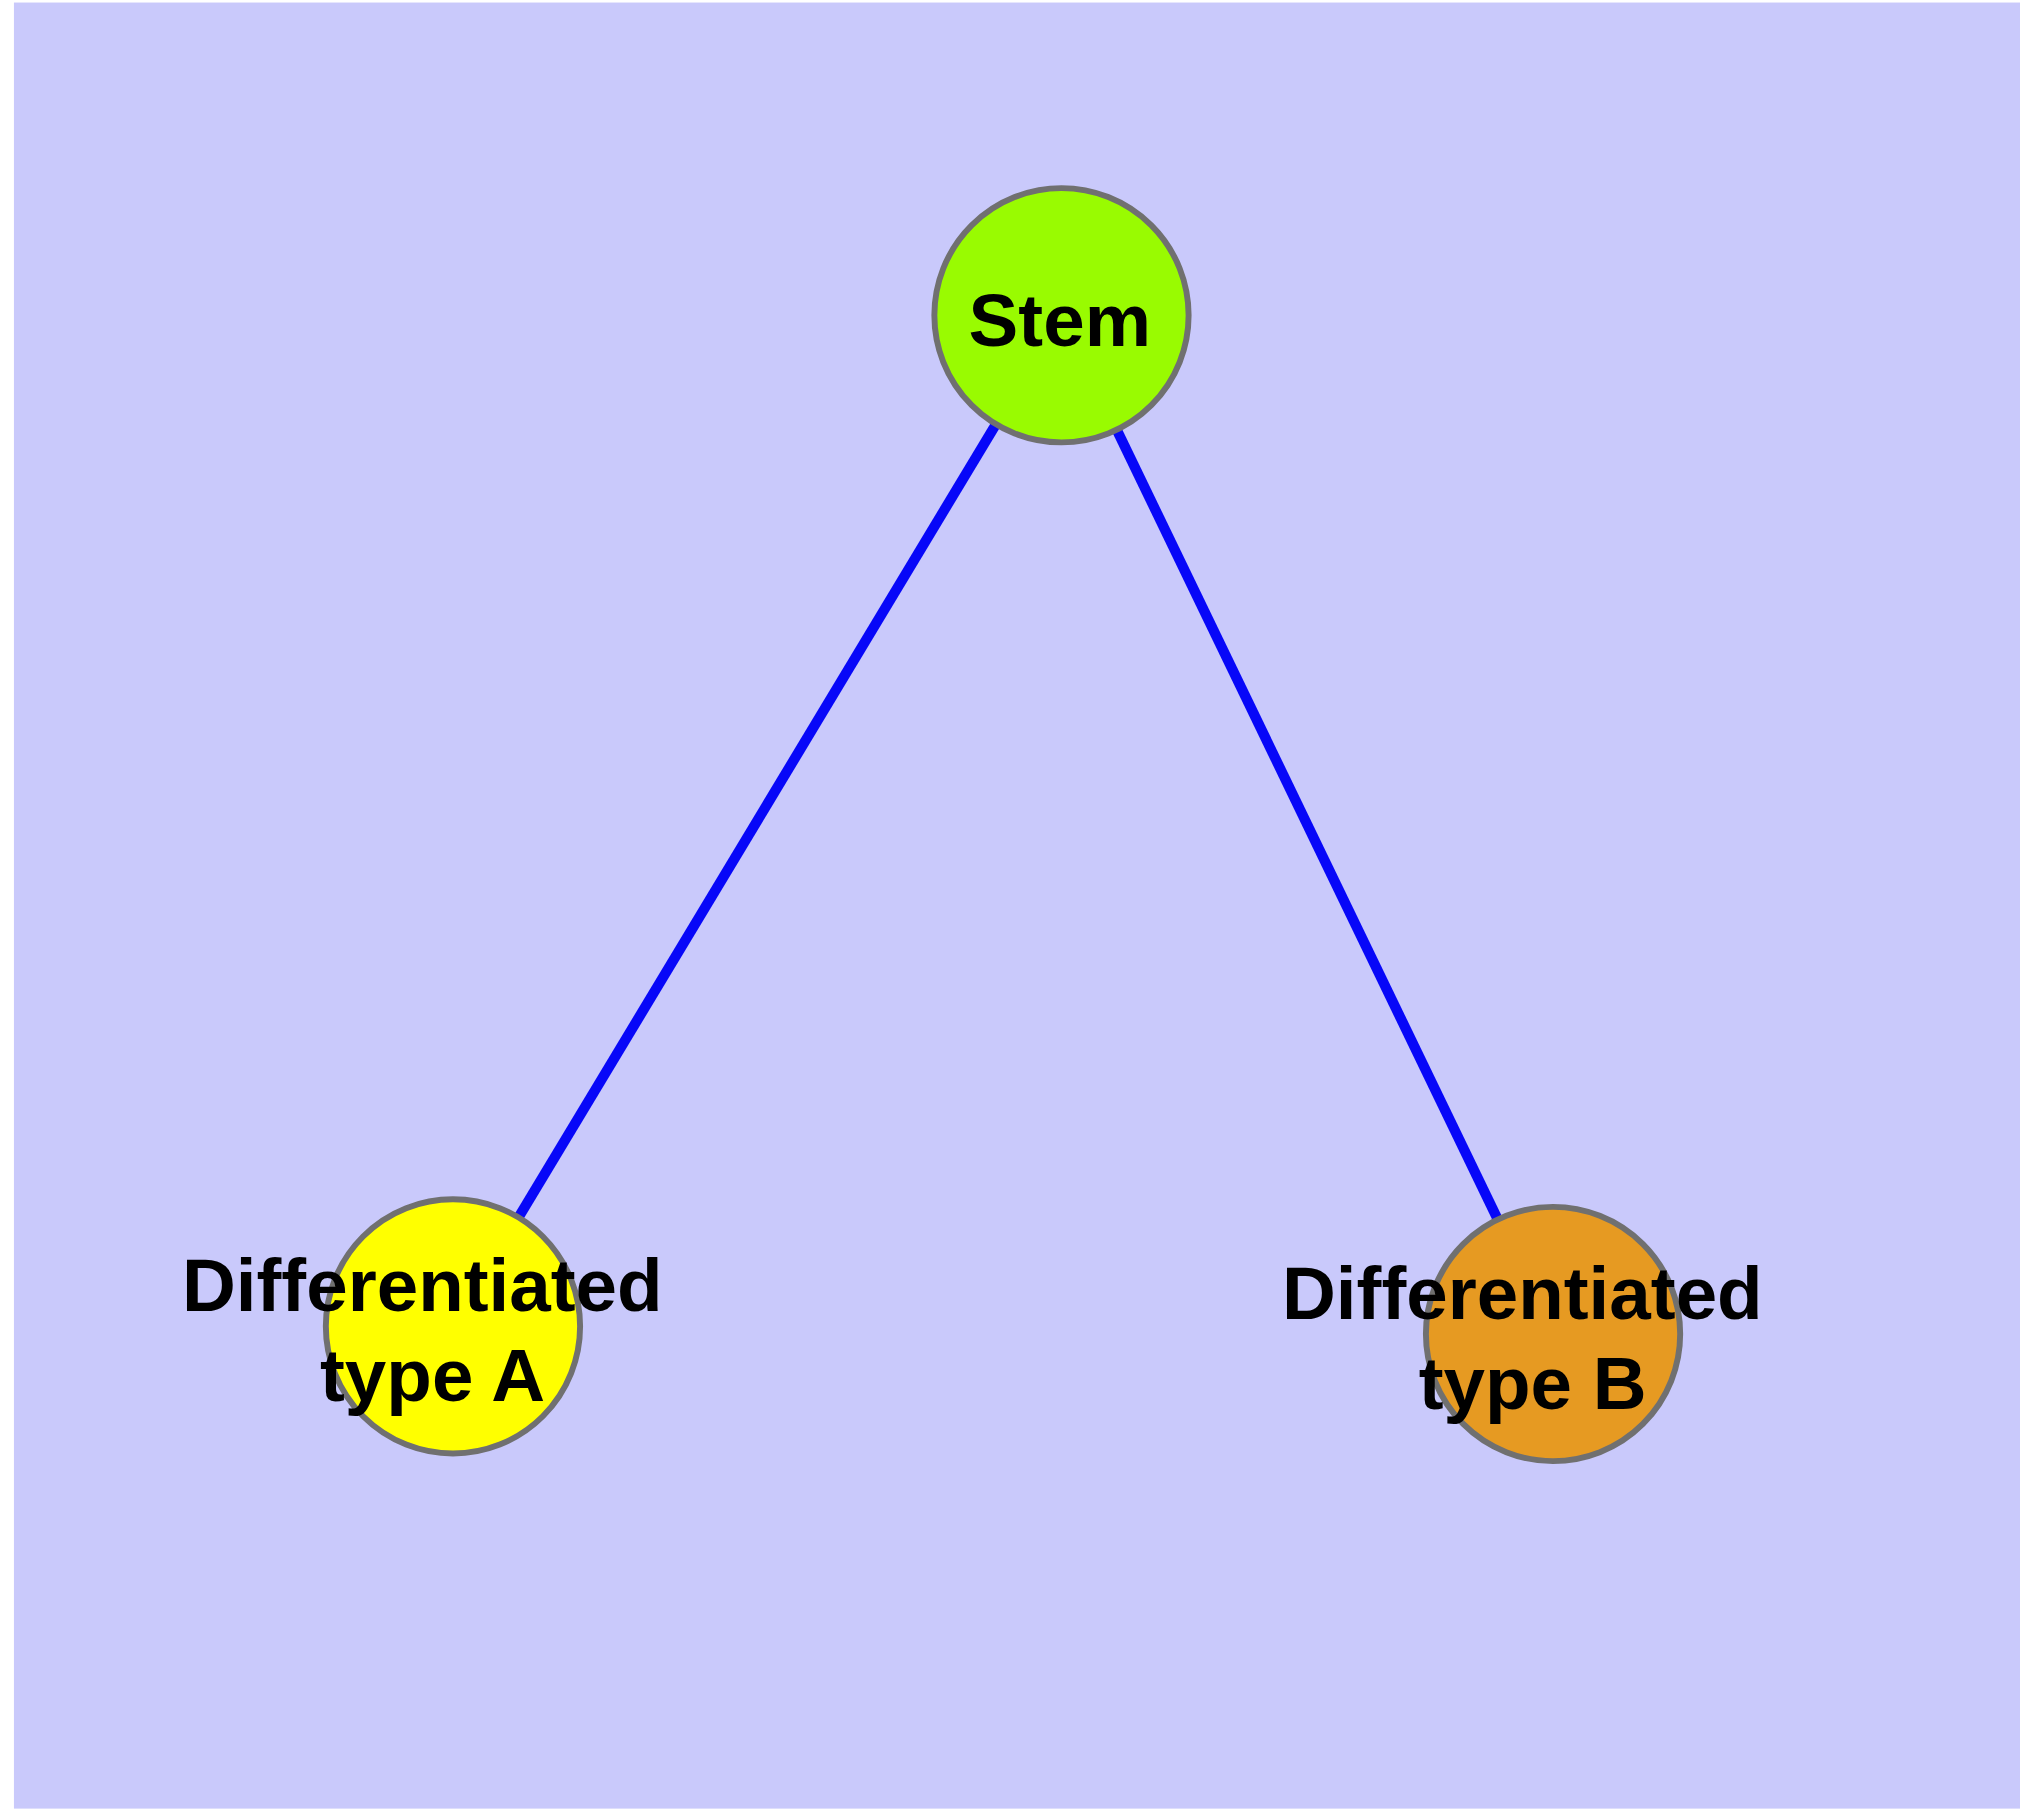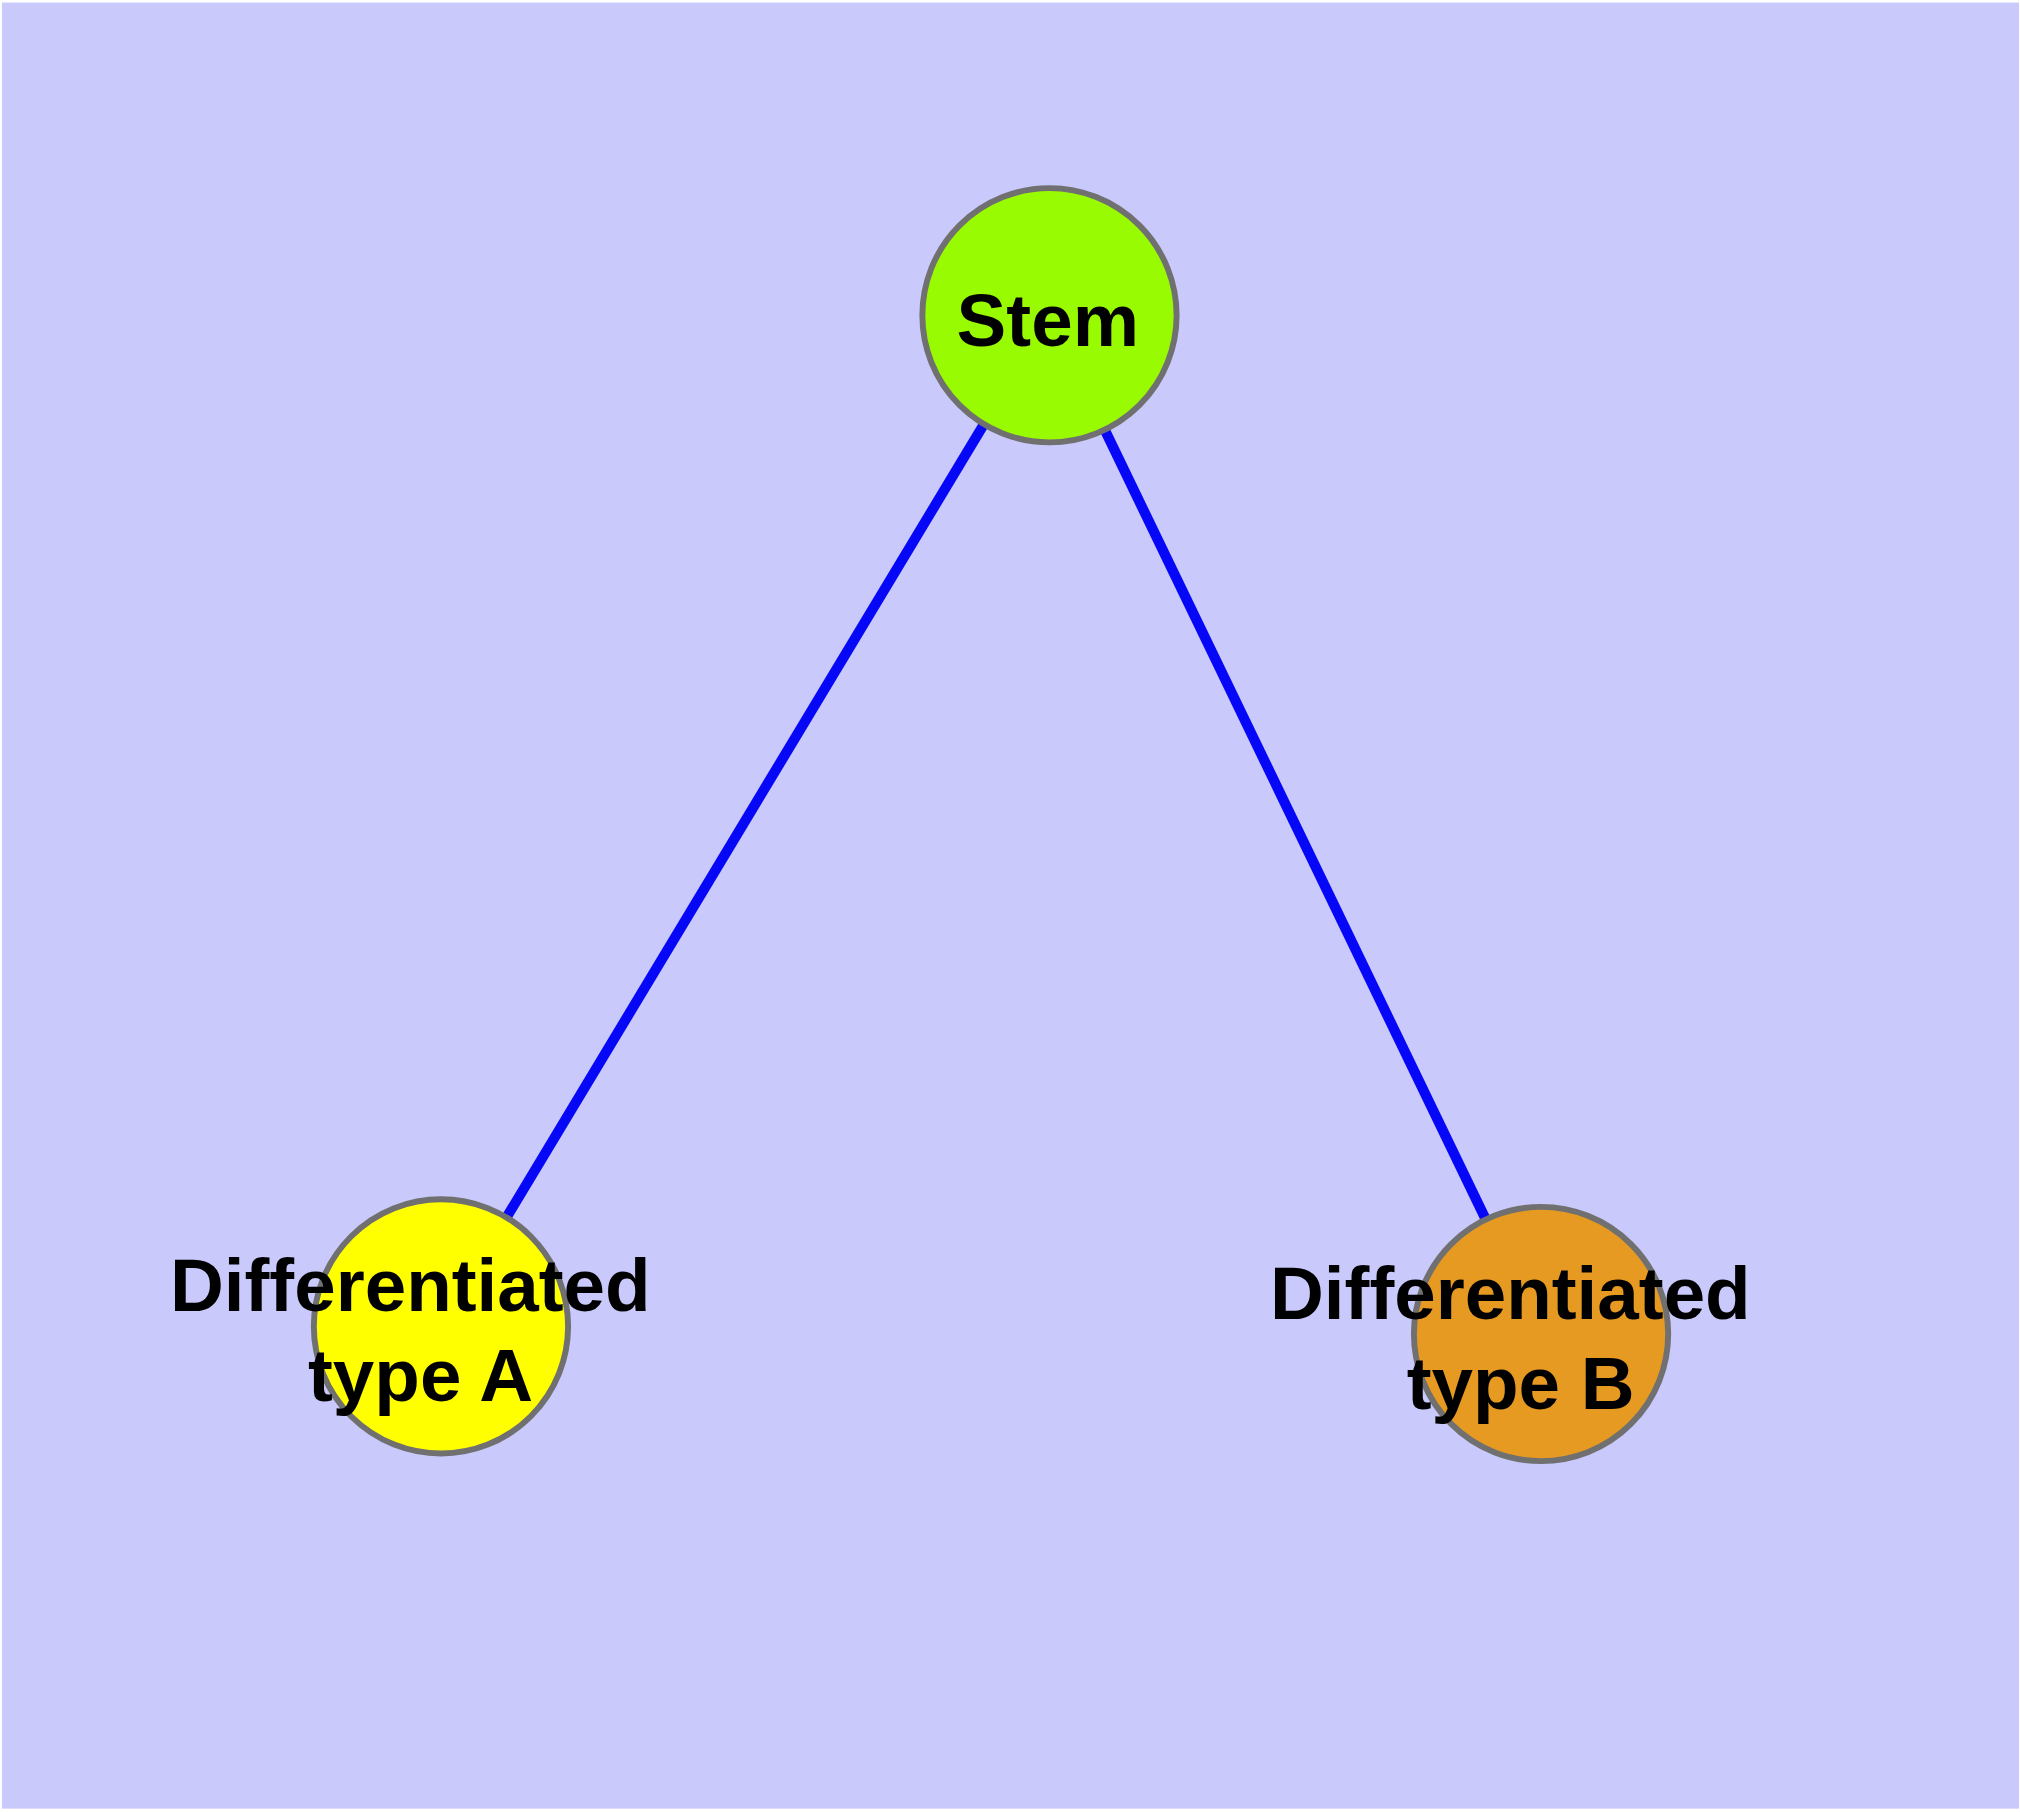--- a/index.html
+++ b/index.html
@@ -8,20 +8,21 @@
     width: 2021px;
     height: 1812px;
     background: #ffffff;
     overflow: hidden;
     font-family: "Liberation Sans", sans-serif;
   }
   .diagram-wrap {
     position: relative;
     width: 1849px;
     height: 1812px;
+    padding-left: 12px;
   }
   svg text {
     font-family: "Liberation Sans", sans-serif;
     font-weight: bold;
     fill: #000000;
   }
 </style>
 </head>
 <body>
 

